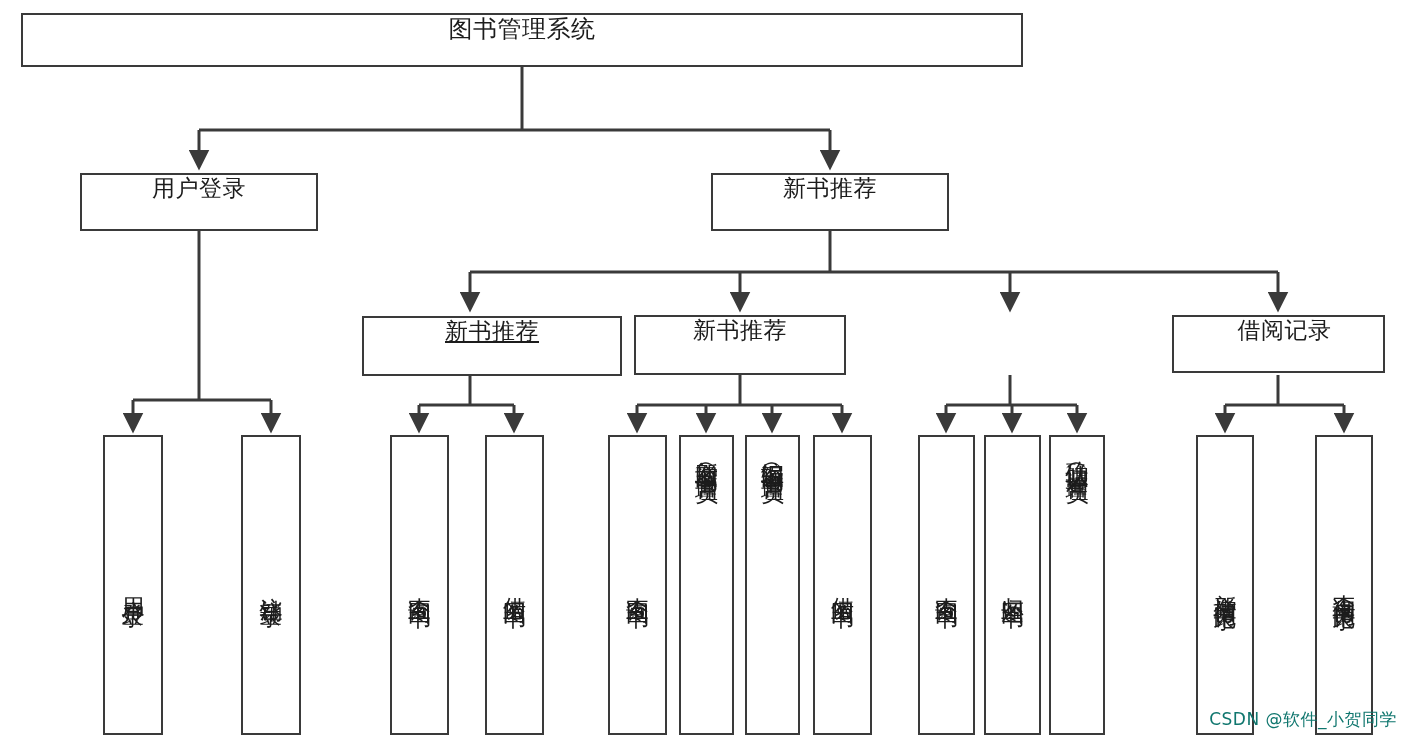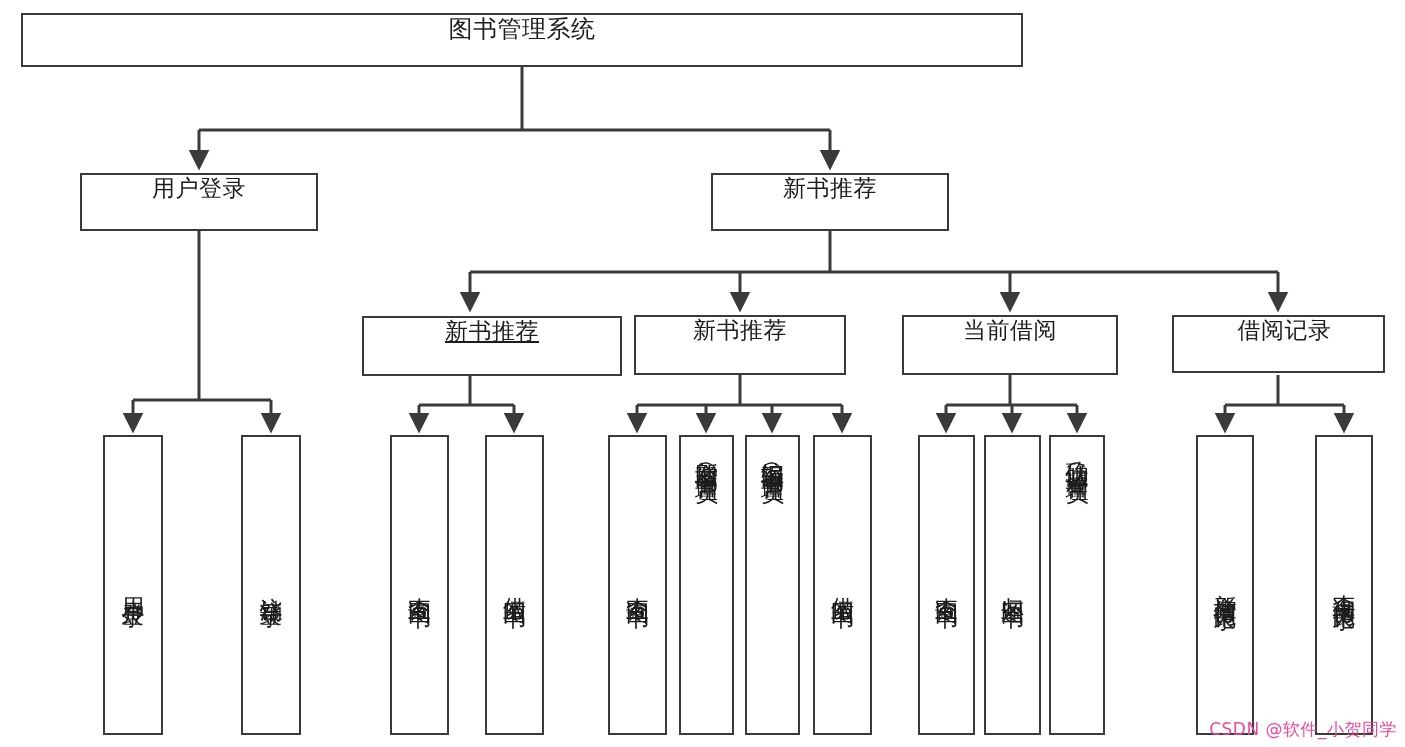--- a/index.html
+++ b/index.html
@@ -62,23 +62,23 @@
     letter-spacing: 3px;
     line-height: 1;
   }
   .node.vert.centered {
     align-items: center;
     padding-top: 0;
   }
   .watermark {
     position: absolute;
     right: 8px;
-    bottom: 6px;
+    bottom: 16px;
     font-size: 17px;
-    color: #ec4899;
+    color: #0f766e;
     white-space: nowrap;
     letter-spacing: 0.5px;
   }
 </style>
 </head>
 <body>
 
 <div id="canvas">
 
   <svg id="wires" viewBox="0 0 1405 747" xmlns="http://www.w3.org/2000/svg">
@@ -141,23 +141,20 @@
   <div class="node horiz" style="left:711px; top:173px; width:238px; height:58px;">
     <span class="node-label">新书推荐</span>
   </div>
 
   <div class="node horiz" style="left:362px; top:316px; width:260px; height:60px;text-decoration:underline;">
     <span class="node-label">新书推荐</span>
   </div>
   <div class="node horiz" style="left:634px; top:315px; width:212px; height:60px;">
     <span class="node-label">新书推荐</span>
   </div>
-  <div class="node horiz" style="left:902px; top:315px; width:216px; height:60px;">
-    <span class="node-label">当前借阅</span>
-  </div>
   <div class="node horiz" style="left:1172px; top:315px; width:213px; height:58px;padding-left:12px;">
     <span class="node-label">借阅记录</span>
   </div>
 
   <div class="node vert centered" style="left:103px; top:435px; width:60px; height:300px;">
     <span class="node-label">用户登录</span>
   </div>
   <div class="node vert centered" style="left:241px; top:435px; width:60px; height:300px;">
     <span class="node-label">注销登录</span>
   </div>

